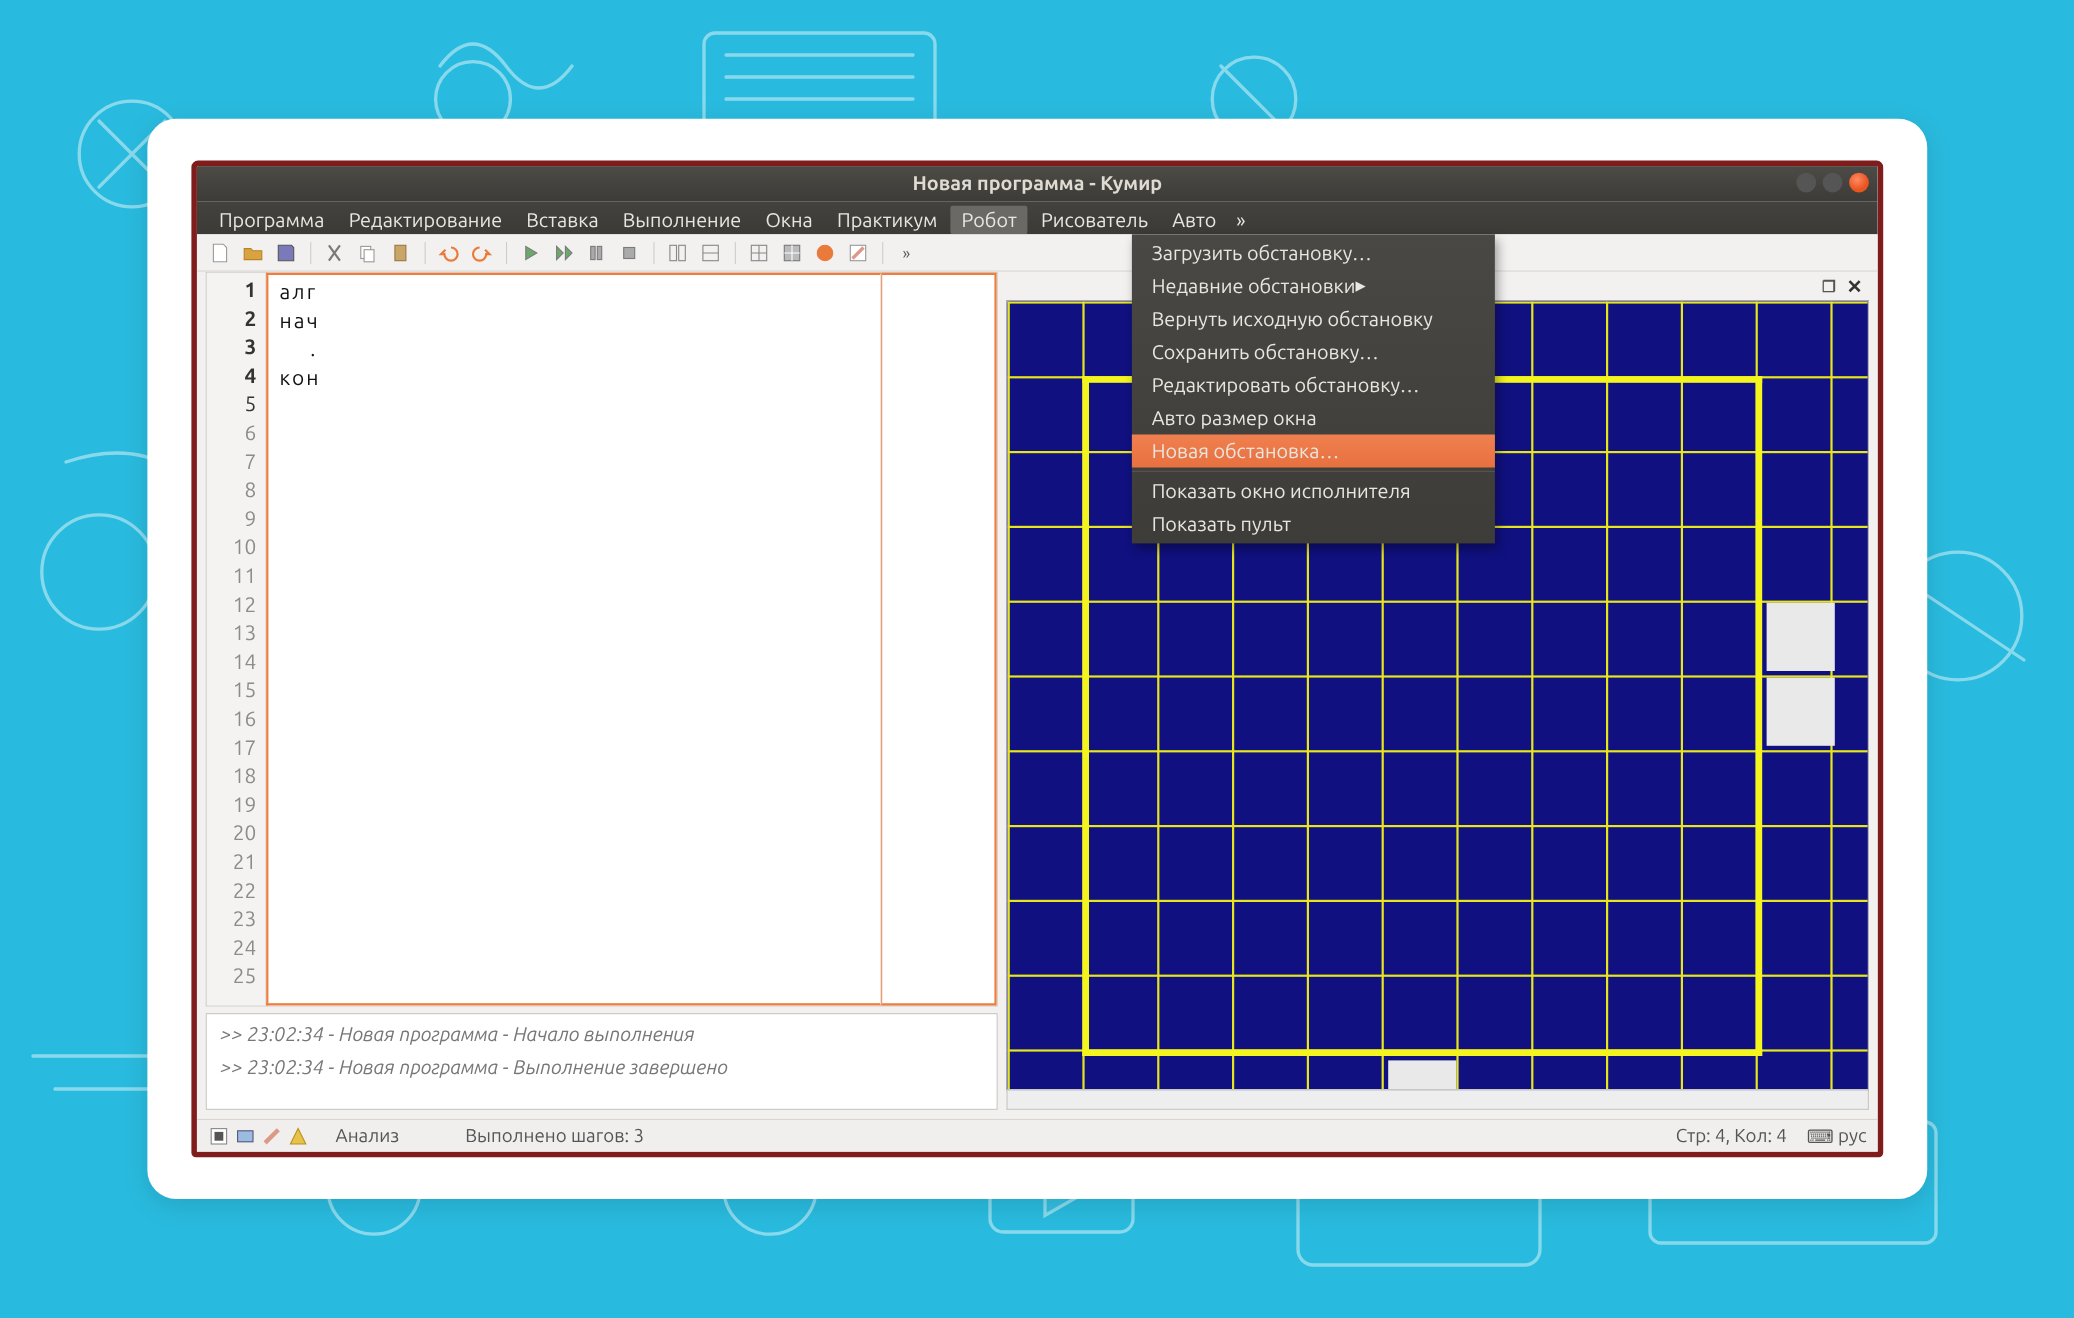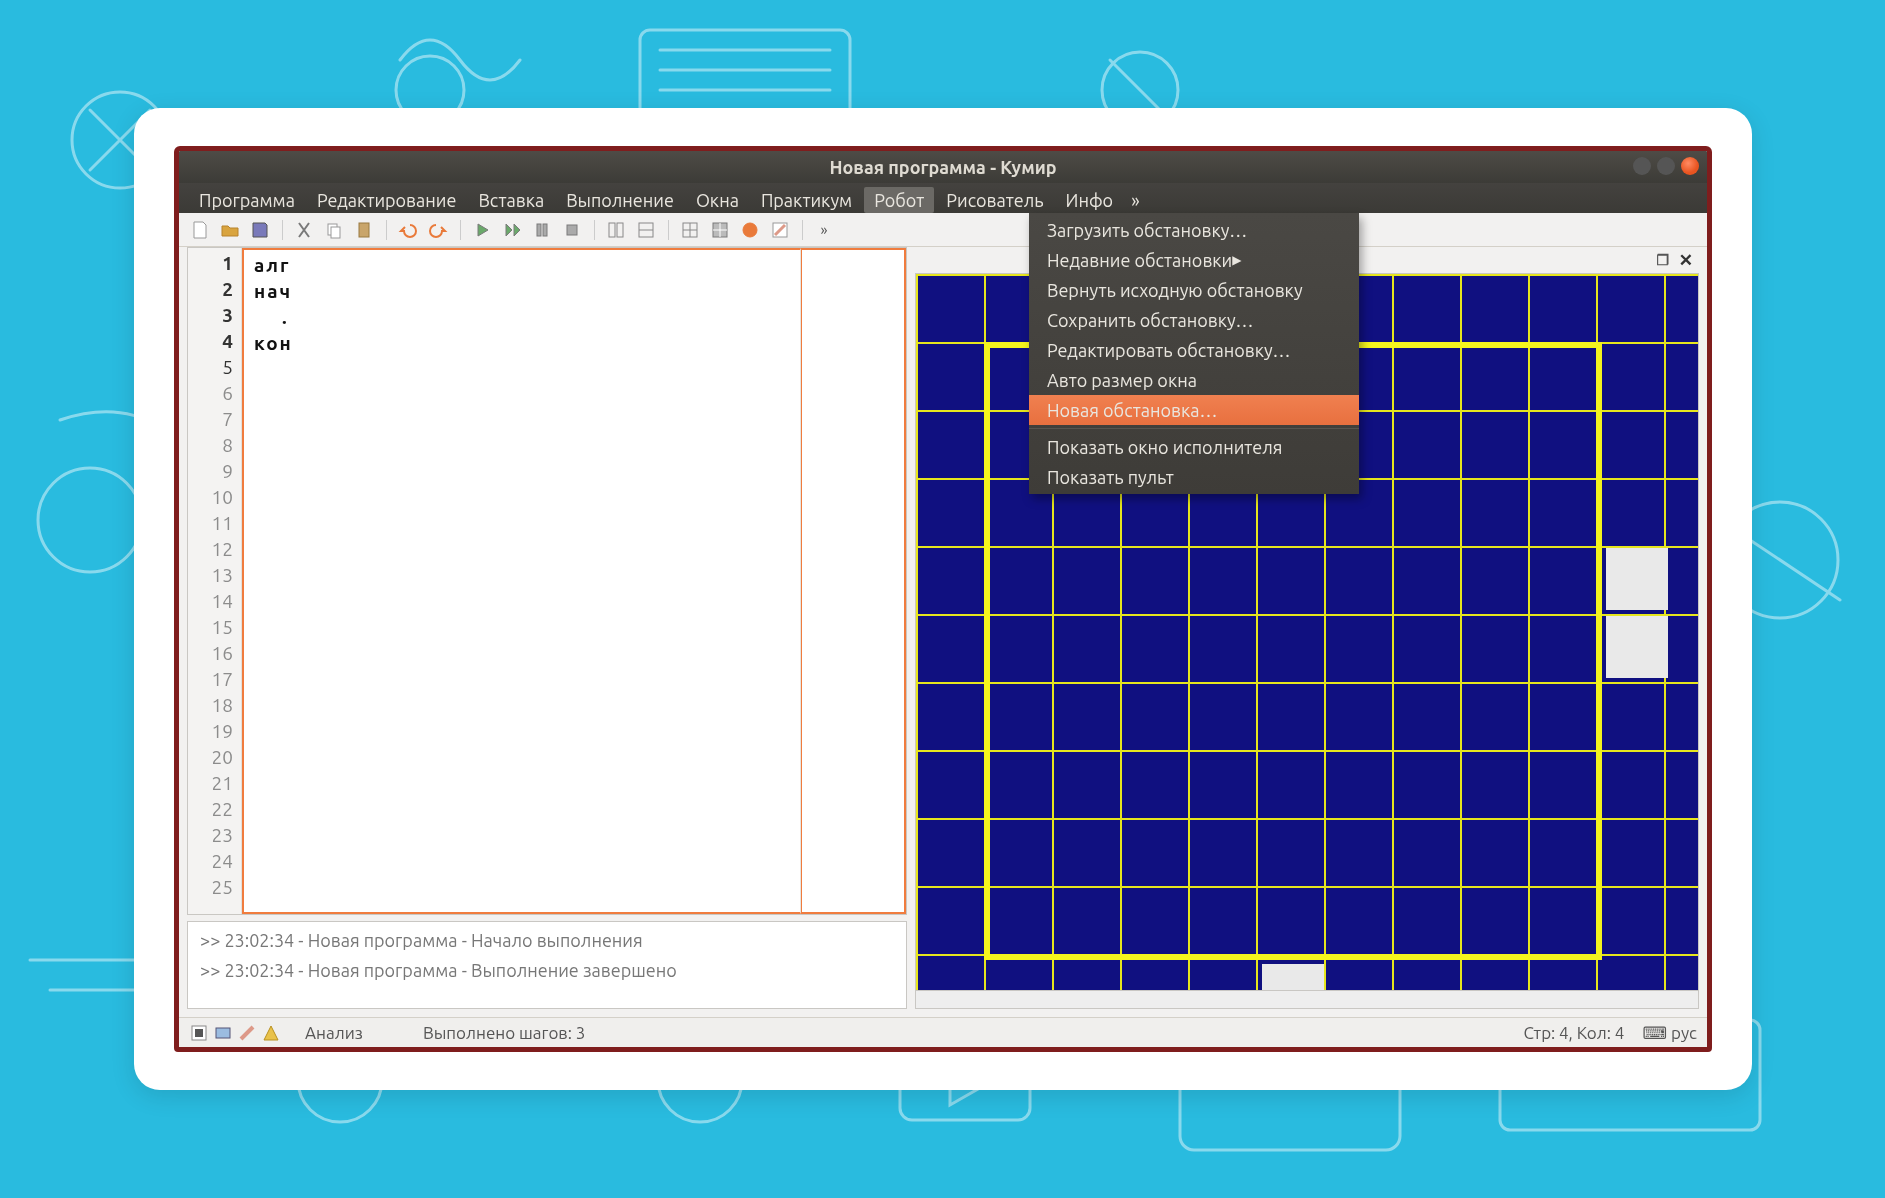--- a/index.html
+++ b/index.html
@@ -20,24 +20,24 @@
 .tb{width:26px;height:26px;border:1px solid transparent;border-radius:3px;display:flex;align-items:center;justify-content:center;color:#555;font-size:15px}
 .tb.sep{width:10px;border:none;position:relative}
 .tb.sep::after{content:'';position:absolute;left:50%;top:3px;bottom:3px;width:1px;background:#ccc}
 .tb svg{width:20px;height:20px;fill:#7a7a7a;stroke:#7a7a7a}
 .tb.orange svg{fill:#e97a3a;stroke:#e97a3a}
 .tb.gold svg{fill:#d9a43f;stroke:#d9a43f}
 .workspace{flex:1;display:flex;gap:8px;padding:0 8px 8px;background:#f2f1f0;position:relative}
 .leftcol{width:720px;display:flex;flex-direction:column;gap:6px}
 .editor{flex:1;background:#fff;border:1px solid #c9c7c3;display:flex;font-family:'DejaVu Sans Mono',monospace;font-size:19px}
 .gutter{width:54px;background:#f4f3f2;border-right:1px solid #e2e0dc;color:#8c8c8c;text-align:right;padding:2px 8px 0 0;line-height:26px}
-.code{flex:1;background:#fff;position:relative;border:2px solid #f07c3e;border-right:1px solid #e7e5e1;padding:2px 0 0 10px;line-height:26px;font-weight:700;color:#111;letter-spacing:2px}
+.code{flex:1;background:#fff;position:relative;border:2px solid #f07c3e;border-right:1px solid #e7e5e1;padding:2px 0 0 10px;line-height:26px;font-weight:400;color:#111;letter-spacing:2px}
 .code .indent{padding-left:28px}
 .values{width:105px;border-left:1px solid #e7e5e1;border:2px solid #f07c3e;border-left-width:1px}
-.console{height:88px;background:#fff;border:1px solid #c9c7c3;padding:8px 12px;color:#777;font-size:18px;display:flex;flex-direction:column;gap:10px}
+.console{height:88px;background:#fff;border:1px solid #c9c7c3;padding:8px 12px;color:#777;font-style:italic;font-size:18px;display:flex;flex-direction:column;gap:10px}
 .rightcol{flex:1;display:flex;flex-direction:column}
 .panetitle{height:26px;display:flex;align-items:center;justify-content:center;position:relative;font-size:19px;font-weight:700;color:#3c3b37}
 .panetitle .pop{position:absolute;right:30px;font-size:14px;color:#555}
 .panetitle .x{position:absolute;right:6px;font-size:17px;color:#333;font-weight:700}
 .field{flex:1;border:1px solid #c9c7c3;background:#101080;position:relative;overflow:hidden}
 .grid-lines div{position:absolute;background:#e6e61d}
 .grid-lines .h{left:0;right:0;height:2px}
 .grid-lines .v{top:0;bottom:0;width:2px}
 .wall{position:absolute;background:#f4f41e}
 .cell-white{position:absolute;background:#e9e9e9}
@@ -96,21 +96,21 @@
 
   <div class="menubar">
     <span class="mitem">Программа</span>
     <span class="mitem">Редактирование</span>
     <span class="mitem">Вставка</span>
     <span class="mitem">Выполнение</span>
     <span class="mitem">Окна</span>
     <span class="mitem">Практикум</span>
     <span class="mitem open">Робот</span>
     <span class="mitem">Рисователь</span>
-    <span class="mitem">Инфо</span>
+    <span class="mitem">Авто</span>
     <span class="overflow">»</span>
   </div>
 
   <div class="toolbar">
     <div class="tb">
           <svg viewBox="0 0 20 20">
             <path d="M4 2h9l3 3v13H4z" fill="#fff" stroke="#999"></path>
           </svg>
         </div>
     <div class="tb gold">

